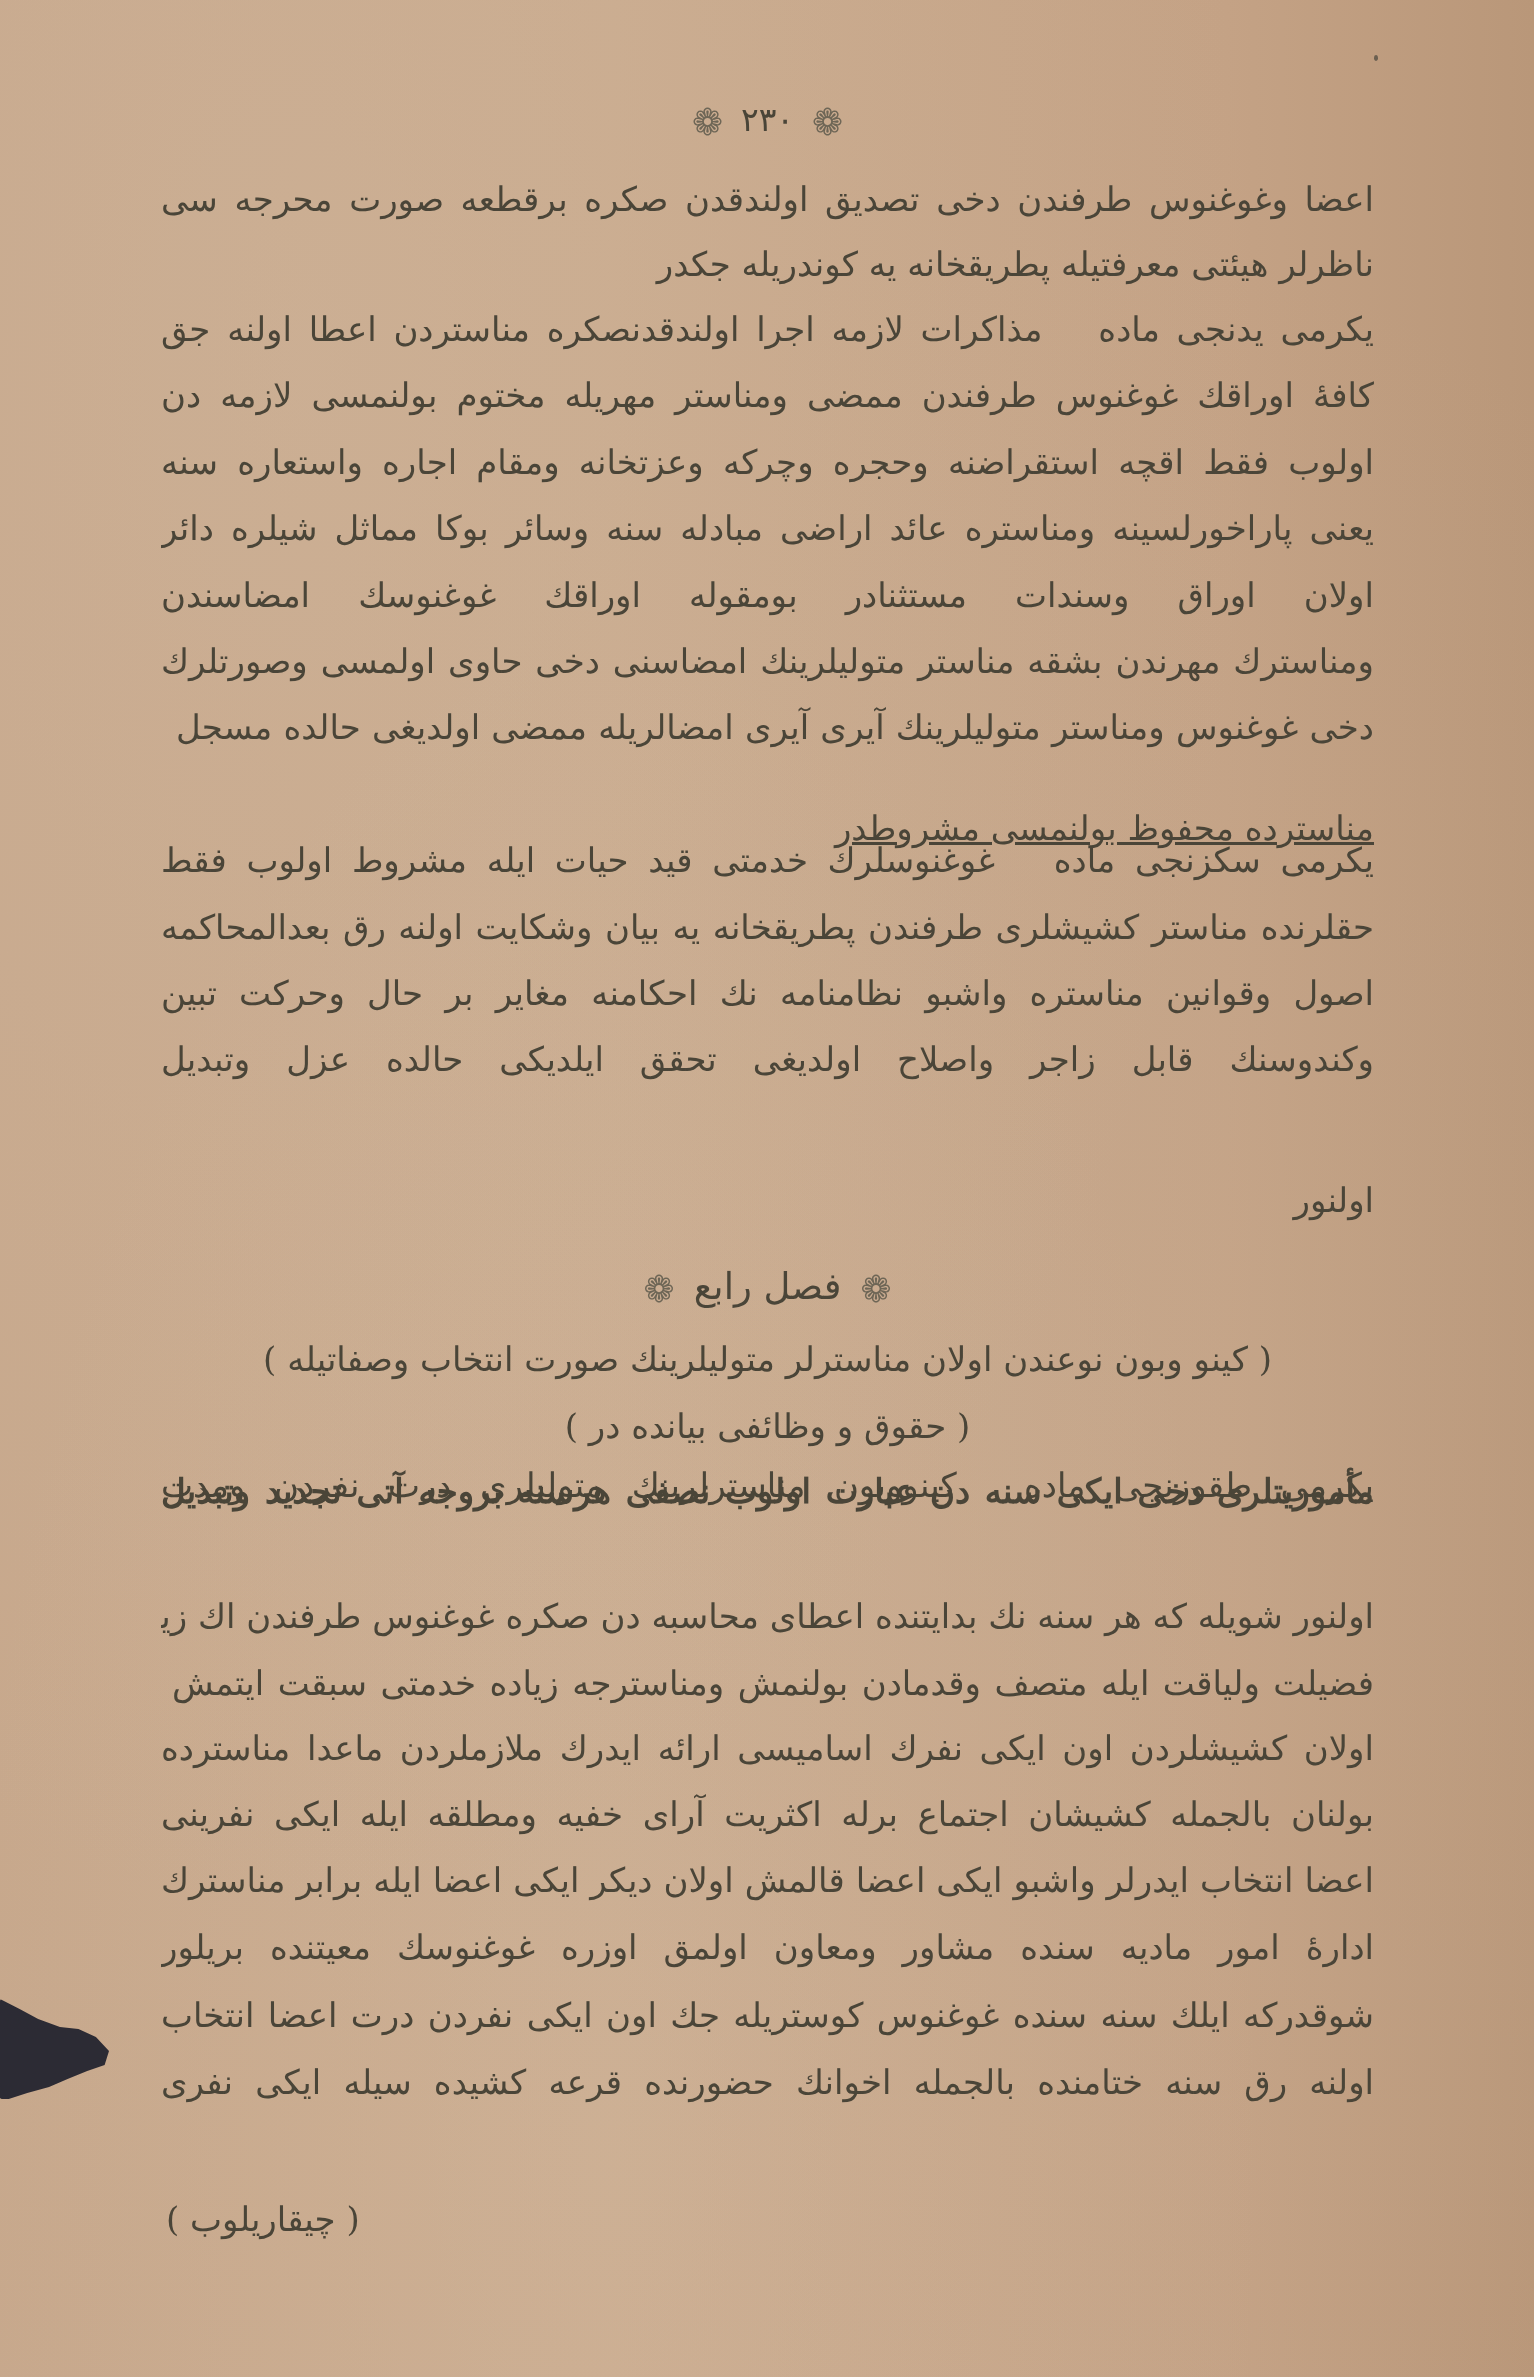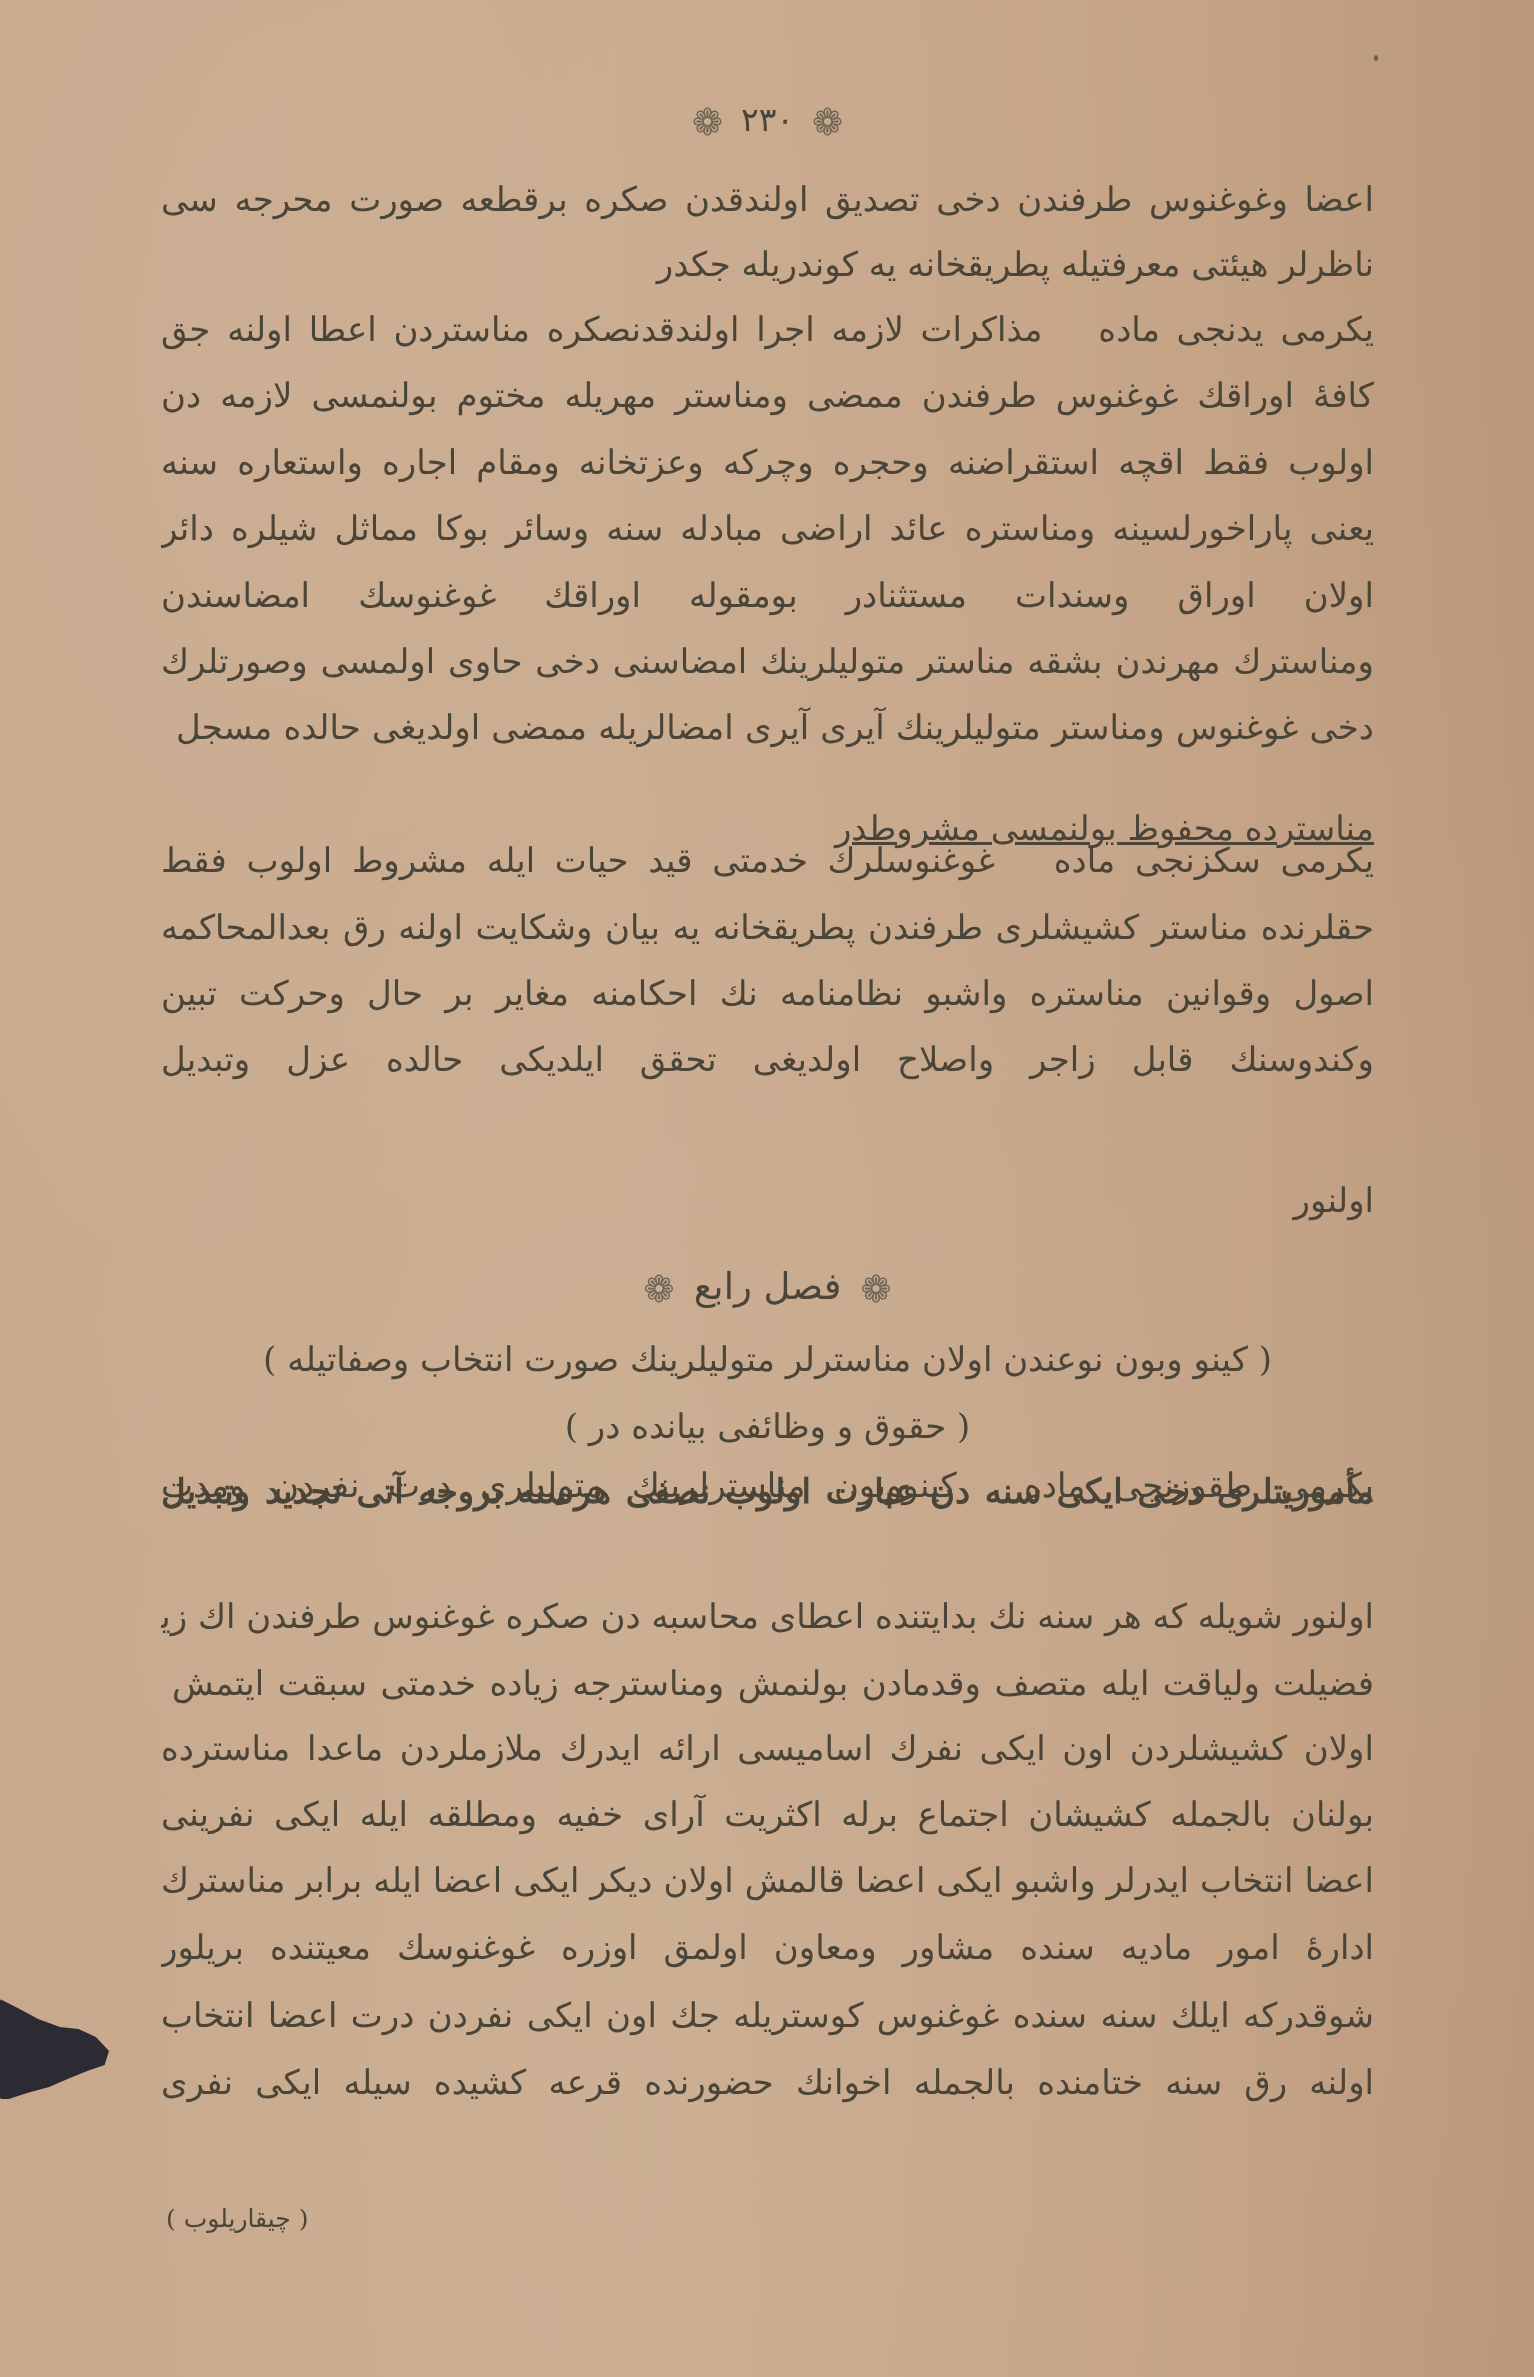--- a/index.html
+++ b/index.html
@@ -69,21 +69,21 @@
   .article-head {
     margin-left: 39px;
   }
   .heading {
     font-size: 37px;
   }
   .closing {
     position: absolute;
     left: 166px;
     top: 2186px;
-    font-size: 25px;
+    font-size: 34px;
     line-height: 66px;
     direction: rtl;
   }
   .ink-blot {
     position: absolute;
     left: 0;
     top: 1999px;
     width: 109px;
     height: 100px;
     background: #2c2b34;

